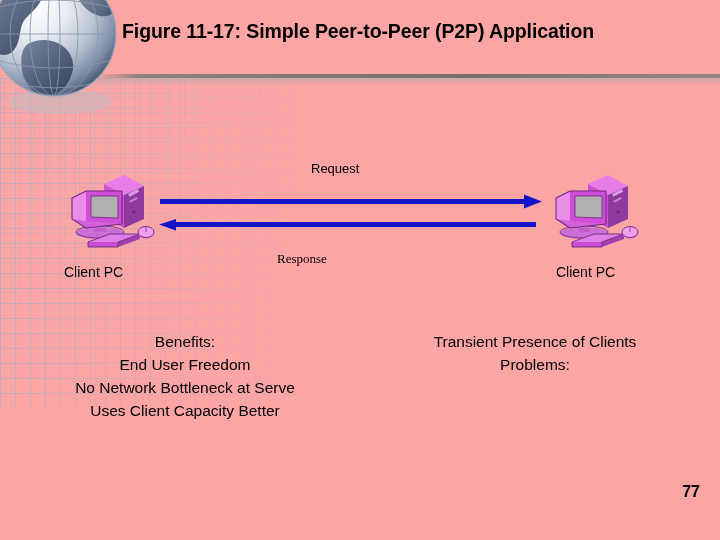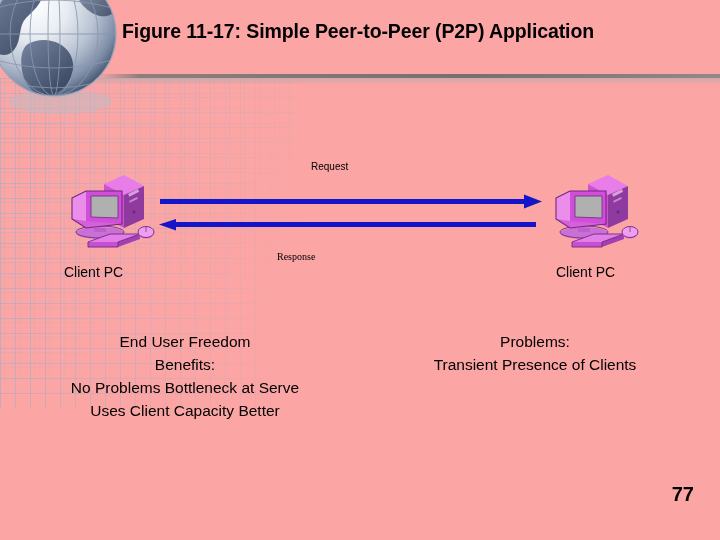--- a/index.html
+++ b/index.html
@@ -101,21 +101,21 @@
     position: absolute;
     font-size: 14px;
     color: #000000;
     white-space: nowrap;
   }
   #label-left  { left: 64px;  top: 264px; }
   #label-right { left: 556px; top: 264px; }
 
   .flow-label {
     position: absolute;
-    font-size: 10px;
+    font-size: 13px;
     color: #000000;
     white-space: nowrap;
   }
   #label-request  { left: 311px; top: 161px; }
   #label-response { left: 277px; top: 251px; font-family: Liberation Serif, serif; }
 
   #arrows { position: absolute; left: 150px; top: 185px; }
 
   
   .text-block {
@@ -125,23 +125,23 @@
     color: #000000;
     text-align: center;
     white-space: nowrap;
   }
   #block-benefits { left: 15px;  top: 330px; width: 340px; }
   #block-problems { left: 375px; top: 330px; width: 320px; }
 
   
   #page-number {
     position: absolute;
-    right: 26px;
+    right: 20px;
     top: 483px;
-    font-size: 20px;
+    font-size: 16px;
     font-weight: bold;
     color: #000000;
   }
 </style>
 </head>
 <body>
 
 <div id="slide">
 
   <div id="bg-grid"></div>
@@ -277,26 +277,26 @@
     </svg>
   </div>
 
   <div id="label-request" class="flow-label">Request</div>
   <div id="label-response" class="flow-label">Response</div>
 
   <div id="label-left" class="node-label">Client PC</div>
   <div id="label-right" class="node-label">Client PC</div>
 
   <div id="block-benefits" class="text-block">
+    <div>Benefits:</div>
     <div>End User Freedom</div>
-    <div>Benefits:</div>
-    <div>No Problems Bottleneck at Serve</div>
+    <div>No Network Bottleneck at Serve</div>
     <div>Uses Client Capacity Better</div>
   </div>
 
   <div id="block-problems" class="text-block">
+    <div>Transient Presence of Clients</div>
     <div>Problems:</div>
-    <div>Transient Presence of Clients</div>
   </div>
 
   <div id="page-number">77</div>
 
 </div>
 
 </body></html>

